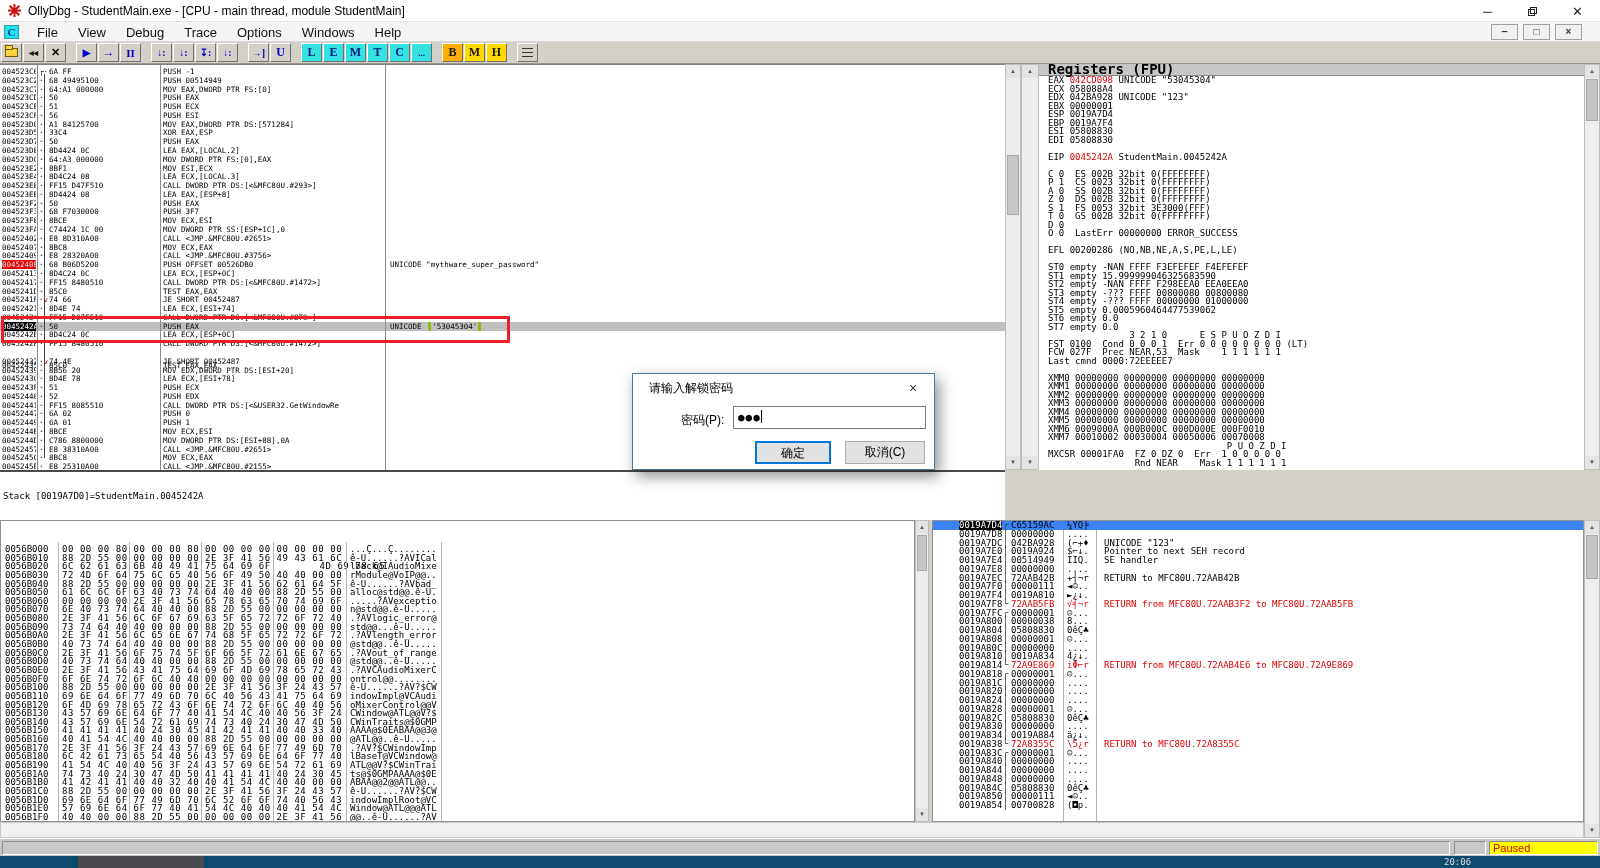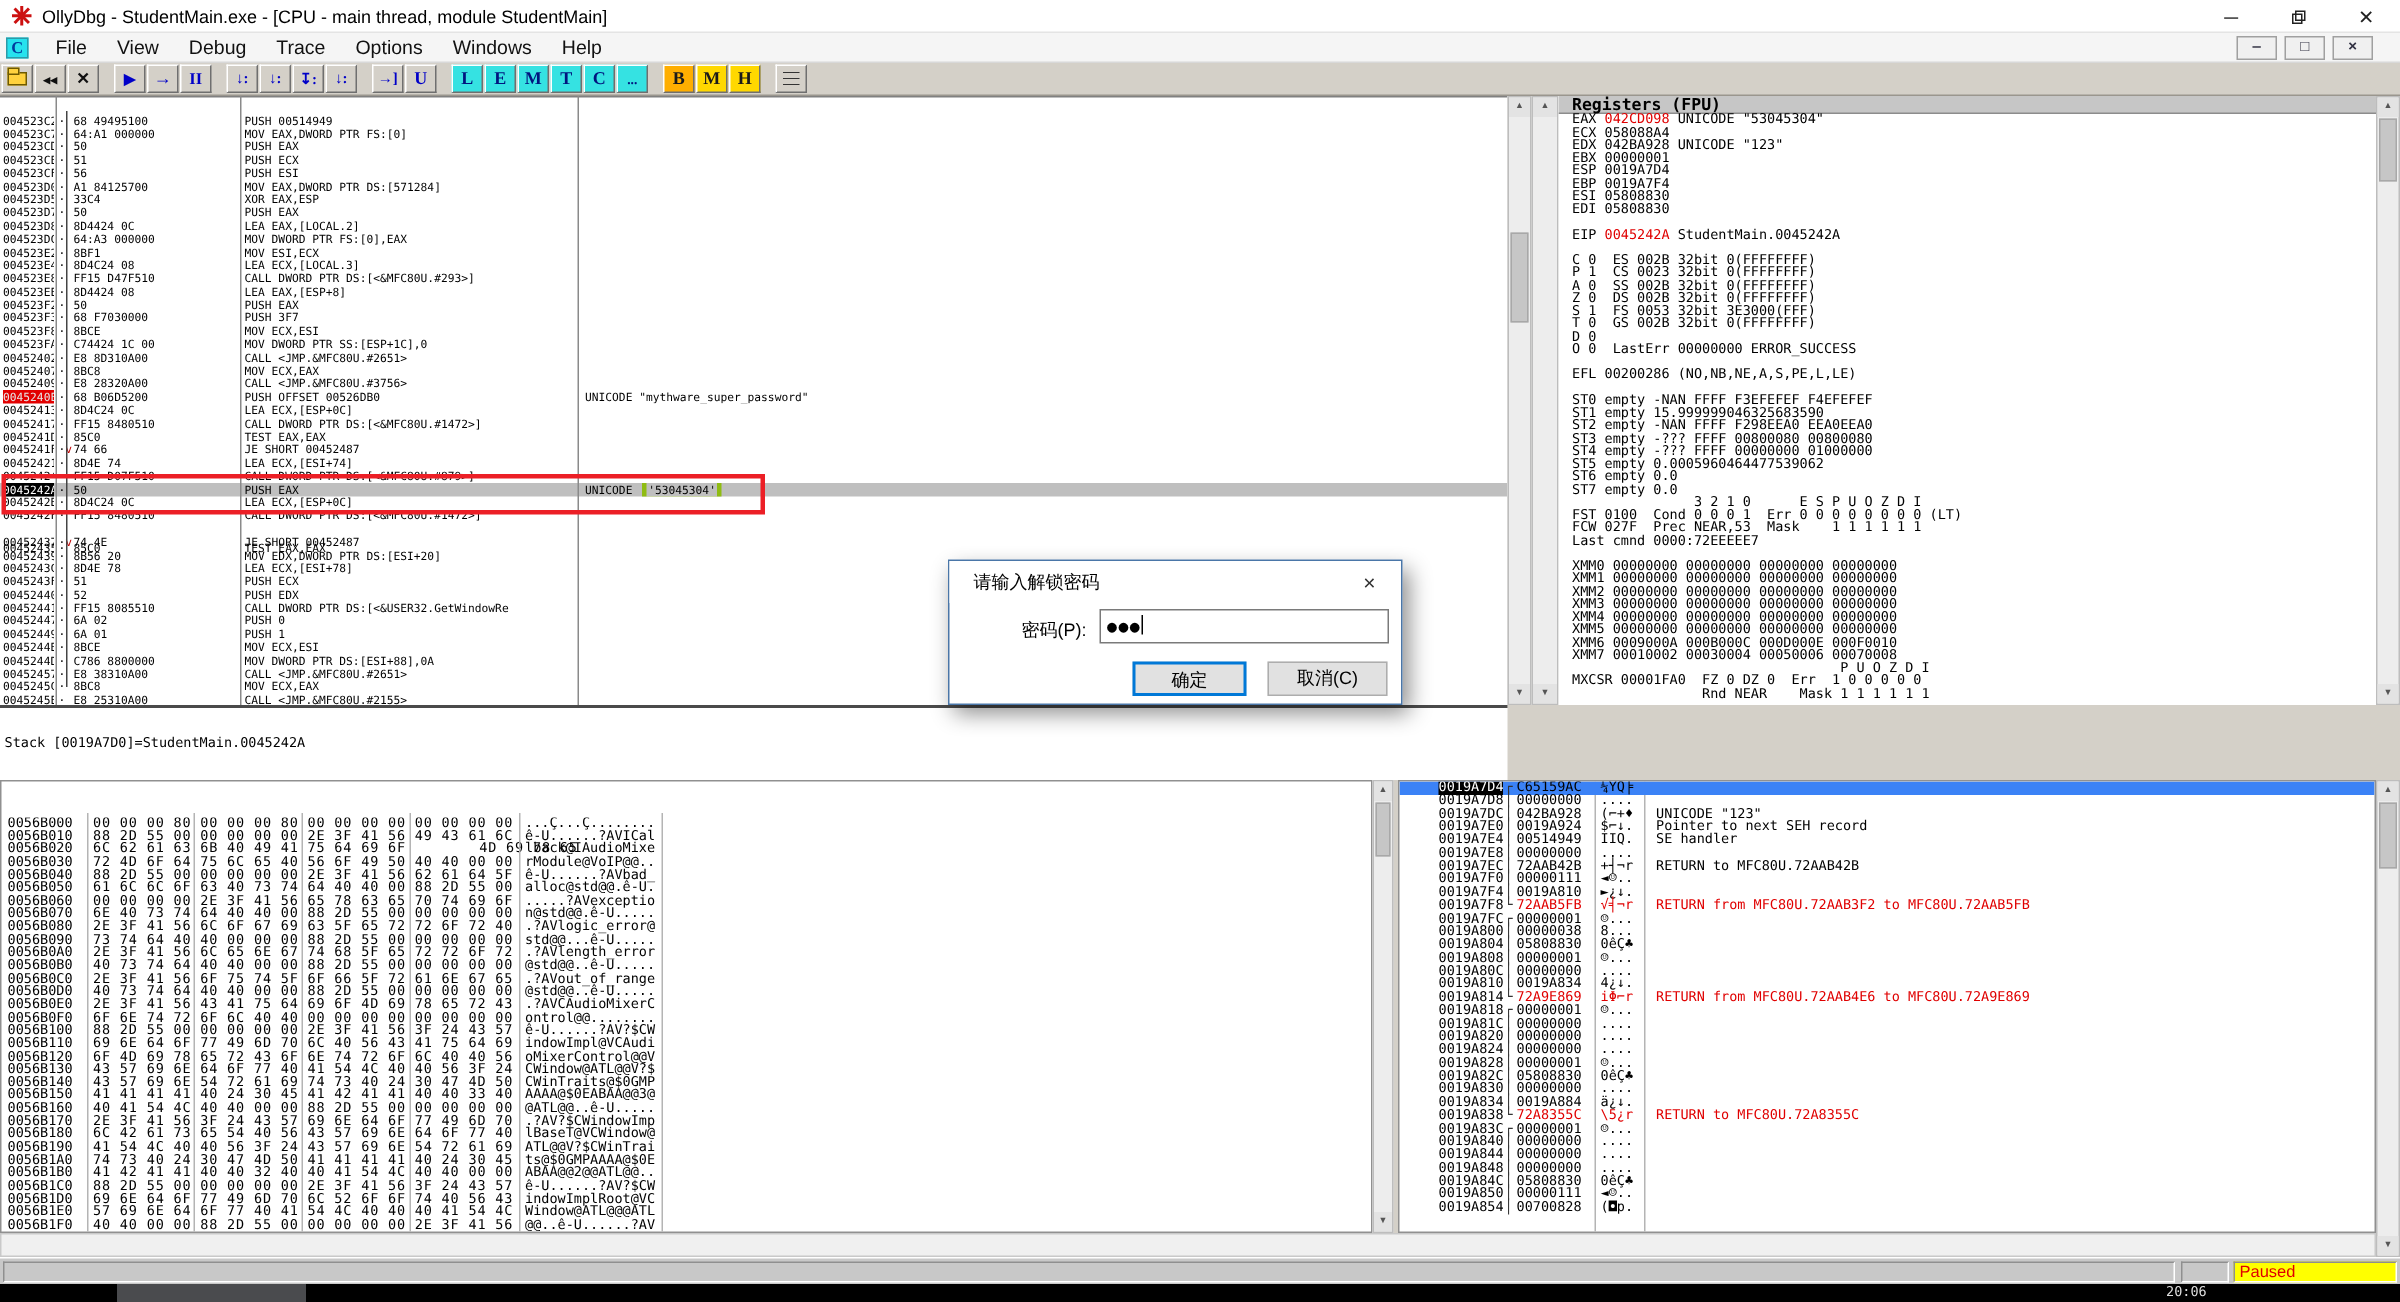--- a/index.html
+++ b/index.html
@@ -72,21 +72,21 @@
   .sbar { position:absolute; background:#EDEDED; border:1px solid #BDBDBD; }
   .sarrow { position:absolute; left:0; width:100%; height:13px; color:#555; font-size:6px;
     text-align:center; line-height:13px; background:#E3E3E3; }
   .sthumb { position:absolute; left:1px; background:#C6C6C6; border:1px solid #A8A8A8; }
 
   
   .regscroll-l { left:1021px; top:64px; width:18px; height:406px; }
   .regpane { position:absolute; left:1039px; top:64px; width:545px; height:406px; background:#fff;
     overflow:hidden; }
   .reghead { height:12px; background:#C6C6C6; border-bottom:1px solid #8c8c8c;
-    font-size:11px; line-height:11px; padding-left:9px; font-weight:bold; }
+    font-size:14px; line-height:11px; padding-left:9px; font-weight:bold; }
   .regline { white-space:pre; font-size:9px; line-height:8.5px; padding-left:9px; height:8.5px; }
   .regline .r { color:#E00000; }
   .regscroll-r { left:1584px; top:64px; width:16px; height:406px; }
 
   
   .dumppane { position:absolute; left:0; top:520px; width:915px; height:302px; background:#fff;
     border:1px solid #909090; overflow:hidden; }
   .dumphead { position:absolute; left:0; top:4px; width:100%; height:17px; background:#C6C6C6;
     font-size:9px; }
   .dh-cell { position:absolute; top:0; height:17px; line-height:16px; padding-left:4px;
@@ -115,21 +115,21 @@
 
   .hscroll { position:absolute; left:0; top:822px; width:1584px; height:16px; background:#F0F0F0;
     border:1px solid #C9C9C9; }
 
   
   .statusbar { position:absolute; left:0; top:838px; width:1600px; height:18px; background:#C8C8C8;
     border-top:1px solid #fff; }
   .spane { position:absolute; top:2px; height:14px; border:1px solid #8f8f8f;
     border-bottom-color:#fff; border-right-color:#fff; }
   .paused { background:#FFFF00; color:#E00000; font-size:11px; line-height:13px; padding-left:3px; }
-  .taskbar { position:absolute; left:0; top:856px; width:1600px; height:12px; background:#000000; }
+  .taskbar { position:absolute; left:0; top:856px; width:1600px; height:12px; background:#0c4a6e; }
   .task-seg { position:absolute; left:78px; top:0; width:126px; height:12px; background:#4a4b4e; }
   .task-time { position:absolute; left:1444px; top:1px; color:#DDD; font-size:9px; }
 
   
   .dialog { position:absolute; left:632px; top:373px; width:303px; height:97px; background:#fff;
     border:1px solid #4A76A8; box-shadow:4px 6px 14px rgba(0,0,0,0.45); z-index:50; }
   .dlg-title { position:absolute; left:0; top:0; width:100%; height:28px; background:#fff;
     font-size:12px; color:#000; line-height:28px; padding-left:16px; }
   .dlg-close { position:absolute; right:1px; top:1px; width:40px; height:26px; text-align:center;
     line-height:26px; font-size:14px; color:#333; }
@@ -210,20 +210,21 @@
       <div class="tbtn" style="color: rgb(26, 26, 26); background: rgb(255, 174, 0); font-size: 12px;">B</div>
       <div class="tbtn" style="color: rgb(26, 26, 26); background: rgb(255, 216, 0); font-size: 12px;">M</div>
       <div class="tbtn" style="color: rgb(26, 26, 26); background: rgb(255, 216, 0); font-size: 12px;">H</div>
       <div class="tgap"></div>
       <div class="tbtn">
         <span class="icon-list"></span>
       </div>
     </div>
 
   <div class="disasm mono" id="disasm">
+      <div class="drow" style="top: 2px;"><div class="c c-addr">004523C0</div><div class="c c-mark">┌·</div><div class="c c-hex">6A FF</div><div class="c c-asm">PUSH -1</div><div class="c c-com"></div></div>
       <div class="drow" style="top: 10.78px;"><div class="c c-addr">004523C2</div><div class="c c-mark">·</div><div class="c c-hex">68 49495100</div><div class="c c-asm">PUSH 00514949</div><div class="c c-com"></div></div>
       <div class="drow" style="top: 19.56px;"><div class="c c-addr">004523C7</div><div class="c c-mark">·</div><div class="c c-hex">64:A1 000000</div><div class="c c-asm">MOV EAX,DWORD PTR FS:[0]</div><div class="c c-com"></div></div>
       <div class="drow" style="top: 28.34px;"><div class="c c-addr">004523CD</div><div class="c c-mark">·</div><div class="c c-hex">50</div><div class="c c-asm">PUSH EAX</div><div class="c c-com"></div></div>
       <div class="drow" style="top: 37.12px;"><div class="c c-addr">004523CE</div><div class="c c-mark">·</div><div class="c c-hex">51</div><div class="c c-asm">PUSH ECX</div><div class="c c-com"></div></div>
       <div class="drow" style="top: 45.9px;"><div class="c c-addr">004523CF</div><div class="c c-mark">·</div><div class="c c-hex">56</div><div class="c c-asm">PUSH ESI</div><div class="c c-com"></div></div>
       <div class="drow" style="top: 54.68px;"><div class="c c-addr">004523D0</div><div class="c c-mark">·</div><div class="c c-hex">A1 84125700</div><div class="c c-asm">MOV EAX,DWORD PTR DS:[571284]</div><div class="c c-com"></div></div>
       <div class="drow" style="top: 63.46px;"><div class="c c-addr">004523D5</div><div class="c c-mark">·</div><div class="c c-hex">33C4</div><div class="c c-asm">XOR EAX,ESP</div><div class="c c-com"></div></div>
       <div class="drow" style="top: 72.24px;"><div class="c c-addr">004523D7</div><div class="c c-mark">·</div><div class="c c-hex">50</div><div class="c c-asm">PUSH EAX</div><div class="c c-com"></div></div>
       <div class="drow" style="top: 81.02px;"><div class="c c-addr">004523D8</div><div class="c c-mark">·</div><div class="c c-hex">8D4424 0C</div><div class="c c-asm">LEA EAX,[LOCAL.2]</div><div class="c c-com"></div></div>
       <div class="drow" style="top: 89.8px;"><div class="c c-addr">004523DC</div><div class="c c-mark">·</div><div class="c c-hex">64:A3 000000</div><div class="c c-asm">MOV DWORD PTR FS:[0],EAX</div><div class="c c-com"></div></div>

